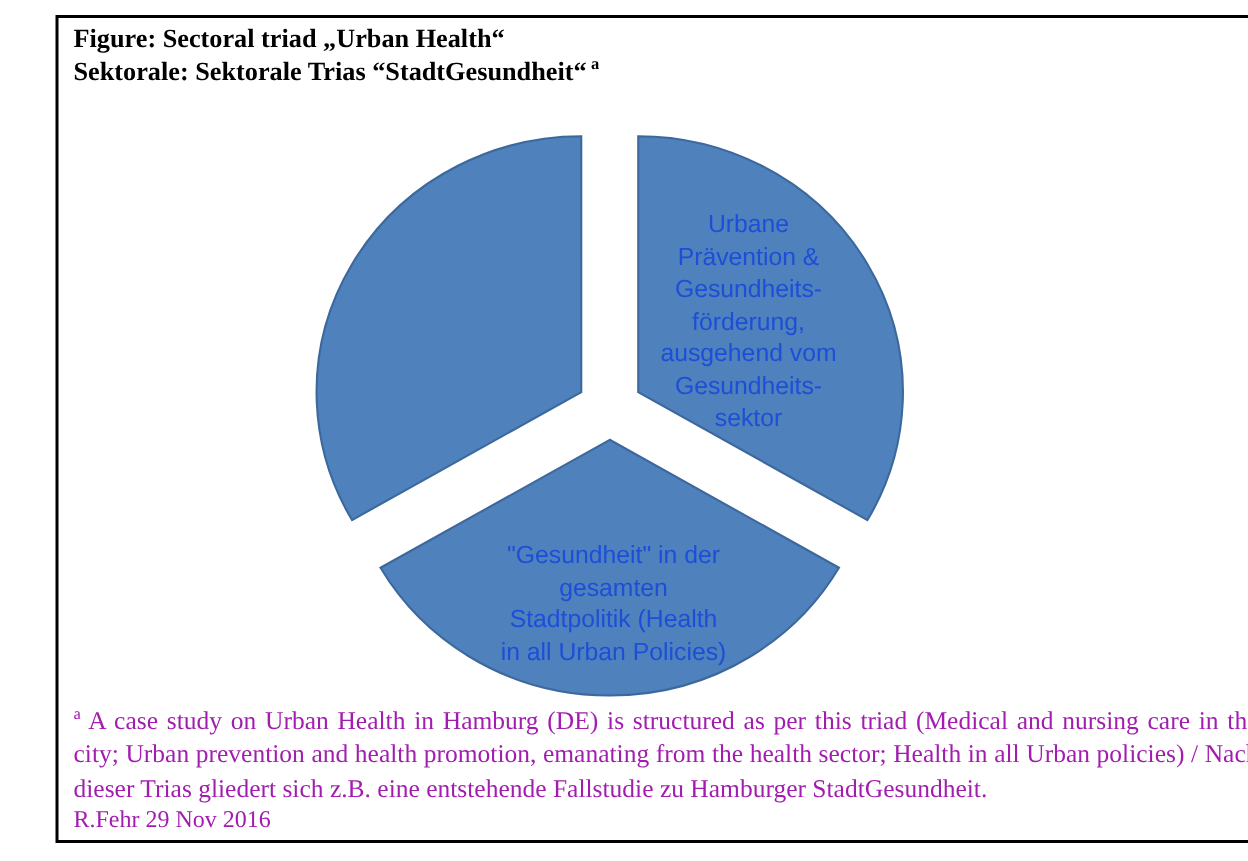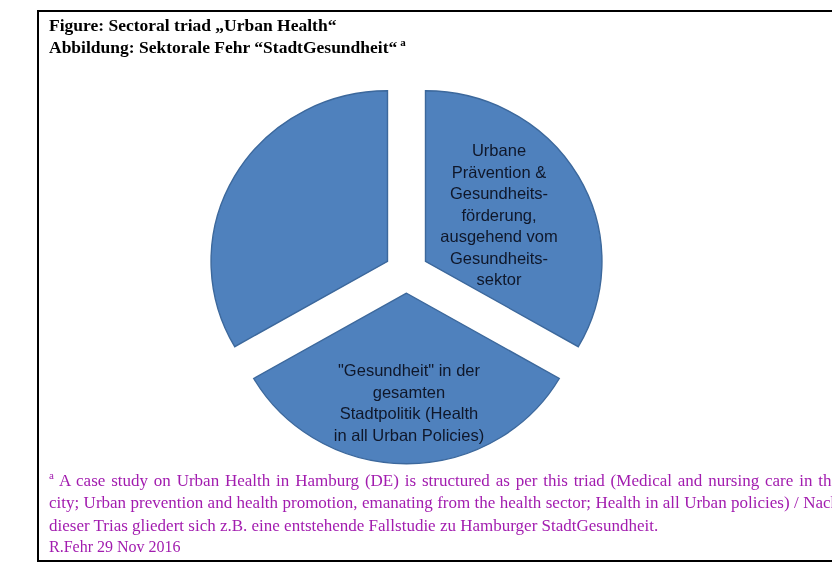--- a/index.html
+++ b/index.html
@@ -40,21 +40,21 @@
     width: 808px; height: 548px;
   }
   .chart-area svg { position: absolute; left: 0; top: 0; }
   .slice {
     stroke: #3c689c;
     stroke-width: 1.4;
   }
   .slice-label {
     position: absolute;
     transform: translate(-50%, -50%);
-    color: #0f172a;
+    color: #1d4ed8;
     font-family: "Liberation Sans", sans-serif;
     font-size: 16.5px;
     line-height: 21.5px;
     text-align: center;
     white-space: pre-line;
     pointer-events: none;
   }
   .footnote {
     position: absolute;
     left: 10px;
@@ -78,21 +78,21 @@
   }
 </style>
 </head>
 <body>
 
 <div class="page">
   <div class="frame">
 
     <div class="caption">
       <div>Figure: Sectoral triad „Urban Health“</div>
-      <div><span>Abbildung: Sektorale Fehr “StadtGesundheit“</span><sup>a</sup></div>
+      <div><span>Sektorale: Sektorale Trias “StadtGesundheit“</span><sup>a</sup></div>
     </div>
 
     <div class="chart-area">
       <svg width="808" height="548" viewBox="10 10 808 548">
         <path class="slice" d="M 358.5 259.4 L 358.5 88.8 A 176.5 170.6 0 0 0 205.7 344.7 Z" fill="#4f81bd"></path>
         <path class="slice" d="M 396.5 259.4 L 396.5 88.8 A 176.5 170.6 0 0 1 549.3 344.7 Z" fill="#4f81bd"></path>
         <path class="slice" d="M 377.5 291.2 L 224.7 376.5 A 176.5 170.6 0 0 0 530.3 376.5 Z" fill="#4f81bd"></path>
       </svg>
 
 

